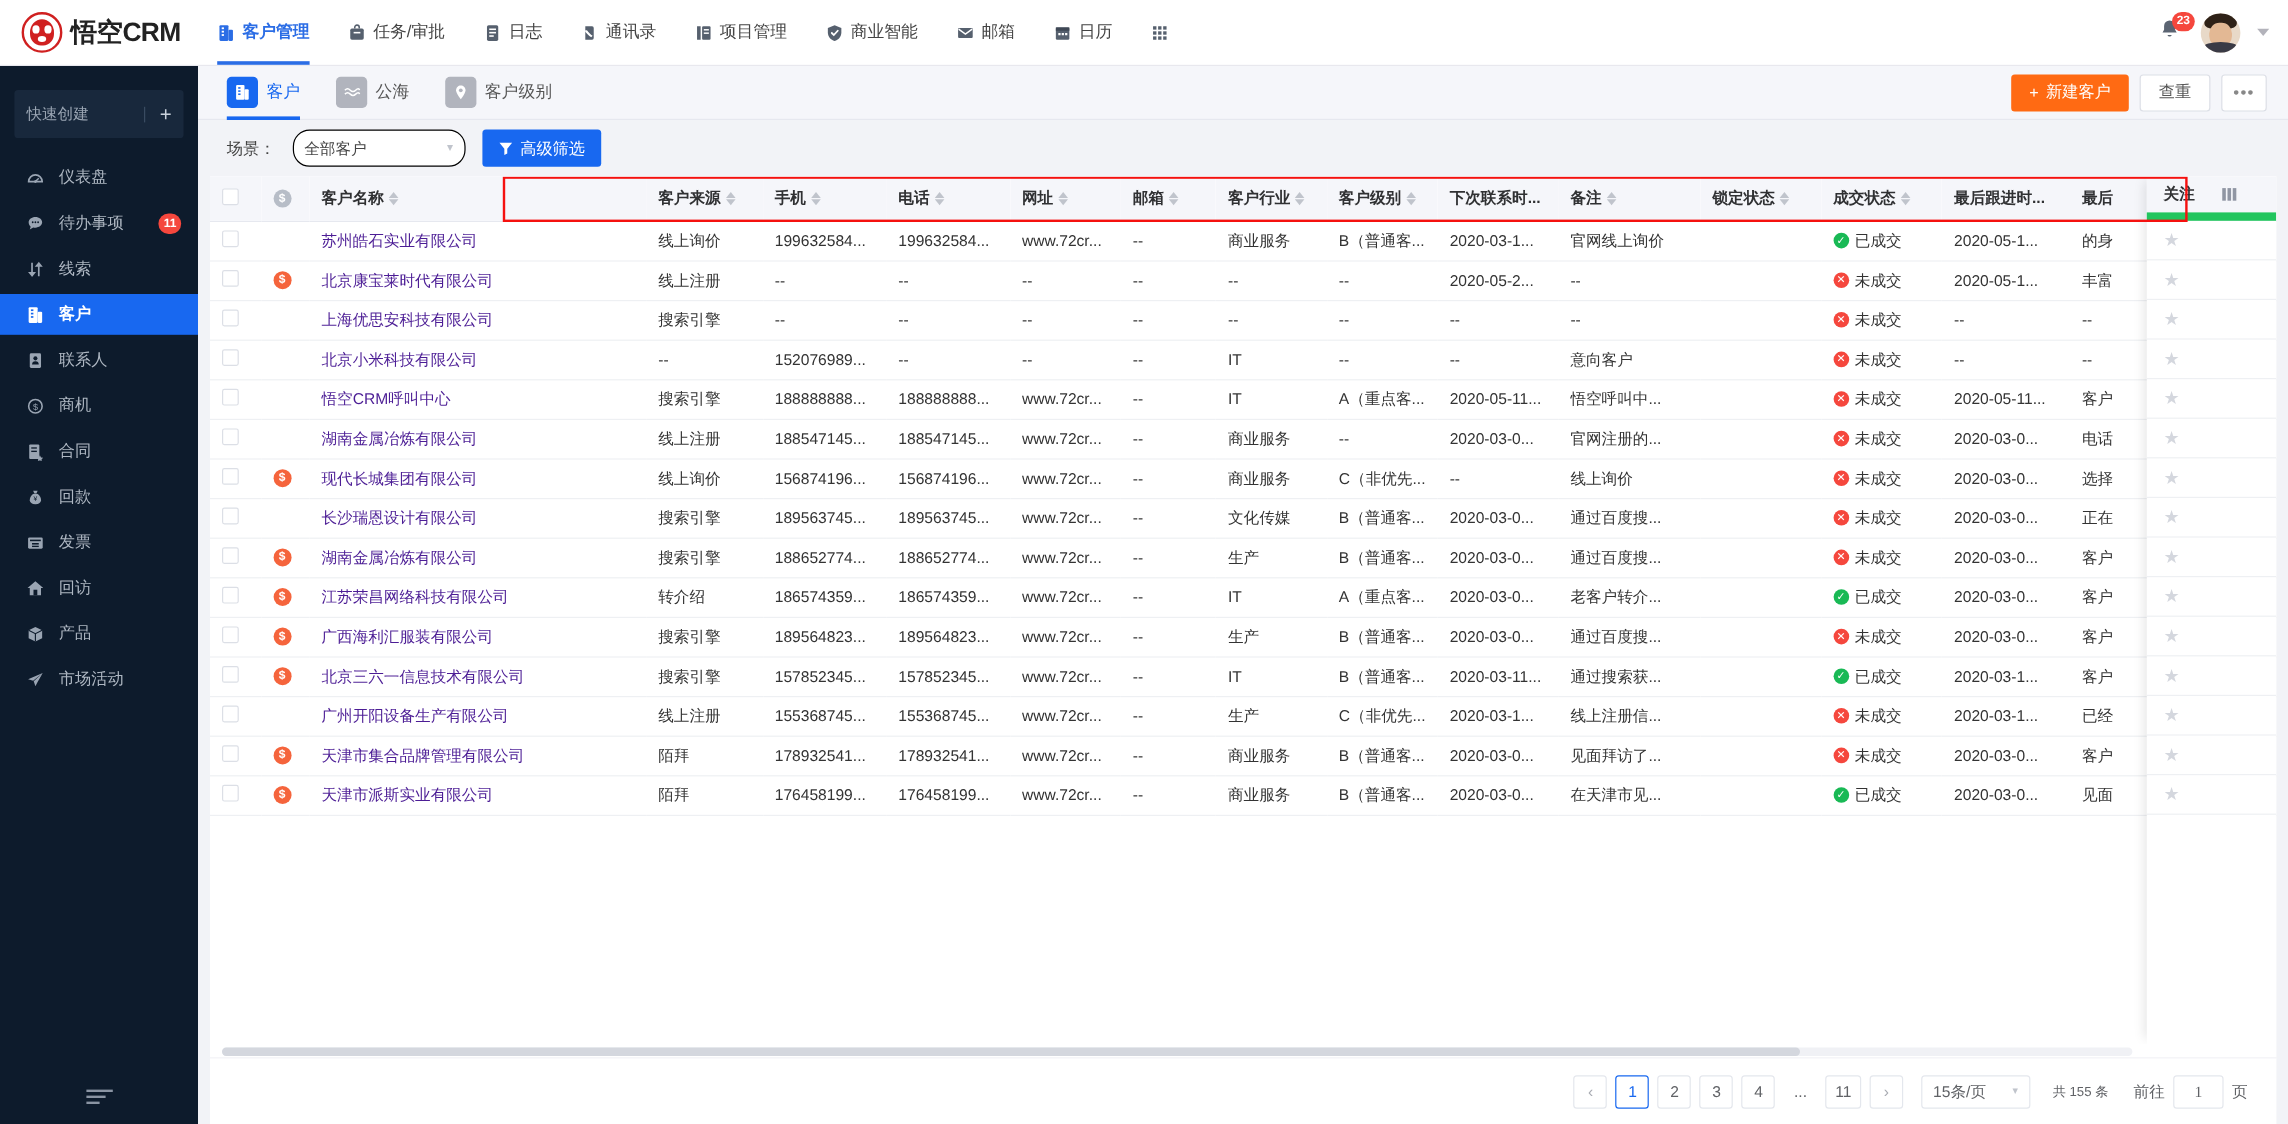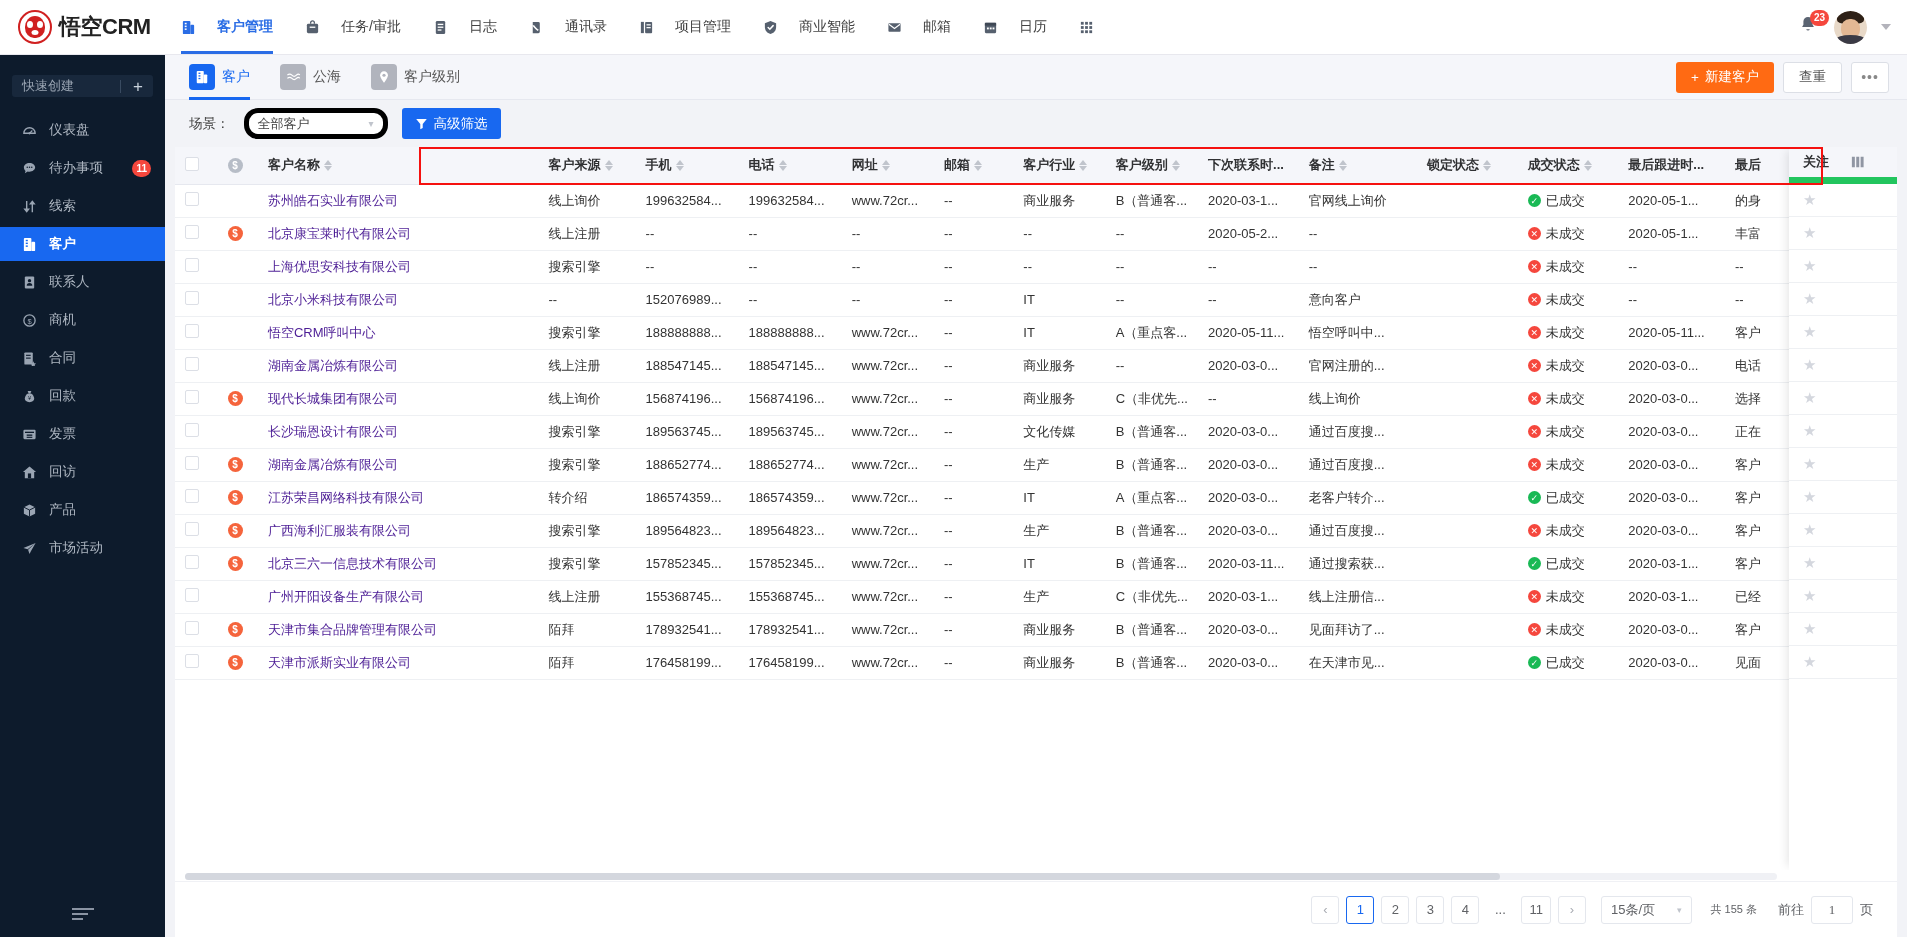--- a/index.html
+++ b/index.html
@@ -30,21 +30,21 @@
     background:#fff;
   }
   .logo-face:before{ left:2px; } .logo-face:after{ right:2px; }
   .logo-face span{
     position:absolute; bottom:3px; left:50%; transform:translateX(-50%);
     width:7px; height:5px; border-radius:50%; background:#fff;
   }
   .brand-text { font-size:22px; font-weight:bold; color:#222; letter-spacing:-0.5px; }
   .nav { display:flex; align-items:center; height:100%; }
   .nav-item {
-    display:flex; align-items:center; gap:21px; padding:0 16px; height:100%;
+    display:flex; align-items:center; gap:6px; padding:0 16px; height:100%;
     color:#444; cursor:pointer; font-size:14px; position:relative; white-space:nowrap;
   }
   .nav-item.active { color:#2b6de5; font-weight:bold; }
   .nav-item.active:after {
     content:""; position:absolute; left:16px; right:16px; bottom:0; height:3px;
     background:#2b6de5;
   }
   .nav-ico { width:15px; height:15px; display:inline-block; flex:0 0 auto; position:relative; }
   .topbar-right { margin-left:auto; display:flex; align-items:center; gap:14px; padding-right:16px; }
   .bell { position:relative; width:22px; height:24px; cursor:pointer;text-decoration:underline; }
@@ -66,21 +66,21 @@
   .caret-down { width:0;height:0;border-left:5px solid transparent;border-right:5px solid transparent;
     border-top:6px solid #b3b3bb; cursor:pointer;}
 
   
   .body-wrap { display:flex; height:882px; }
   .sidebar {
     width:165px; background:#0d1b2c; flex:0 0 165px; position:relative;
     display:flex; flex-direction:column;
   }
   .quick-create {
-    margin:20px 12px 0 12px; height:22px; background:#18283c; border-radius:3px;
+    margin:20px 12px 0 12px; height:40px; background:#18283c; border-radius:3px;
     display:flex; align-items:center; color:#9aa5b3; font-size:13px; padding:0 10px;
     cursor:pointer;
   }
   .quick-create .qc-label { flex:1; }
   .qc-divider { width:1px; height:13px; background:#394b61; margin-right:12px; }
   .qc-plus { color:#c9d2dc; font-size:17px; line-height:1; }
   .side-list { margin-top:16px; }
   .side-item {
     display:flex; align-items:center; gap:12px; height:34px; padding-left:22px;
     color:#aeb7c2; font-size:13.5px; cursor:pointer; margin-bottom:4px; position:relative;
@@ -146,21 +146,21 @@
     color:#888; cursor:pointer; letter-spacing:1px; font-size:14px; font-family:inherit;
   }
 
   
   .filter-row {
     height:47px; display:flex; align-items:center; padding-left:24px; gap:14px;
     background:#f2f3f7;
   }
   .scene-label { font-size:13.5px; color:#444; }
   .scene-select {
-    width:144px; height:31px; background:#fff; border:5px solid #000000; border-radius:14px;
+    width:144px; height:31px; background:#fff; border:1px solid #000000; border-radius:14px;
     display:flex; align-items:center; padding:0 9px; font-size:13px; color:#444;
     cursor:pointer;
   }
   .scene-select .chev { margin-left:auto; color:#c0c4cc; font-size:10px; }
   .btn-filter {
     background:#1868f0; color:#fff; border:none; height:31px; padding:0 13px;
     border-radius:3px; font-size:13.5px; cursor:pointer; display:flex; align-items:center;
     gap:6px; font-family:inherit;
   }
 

